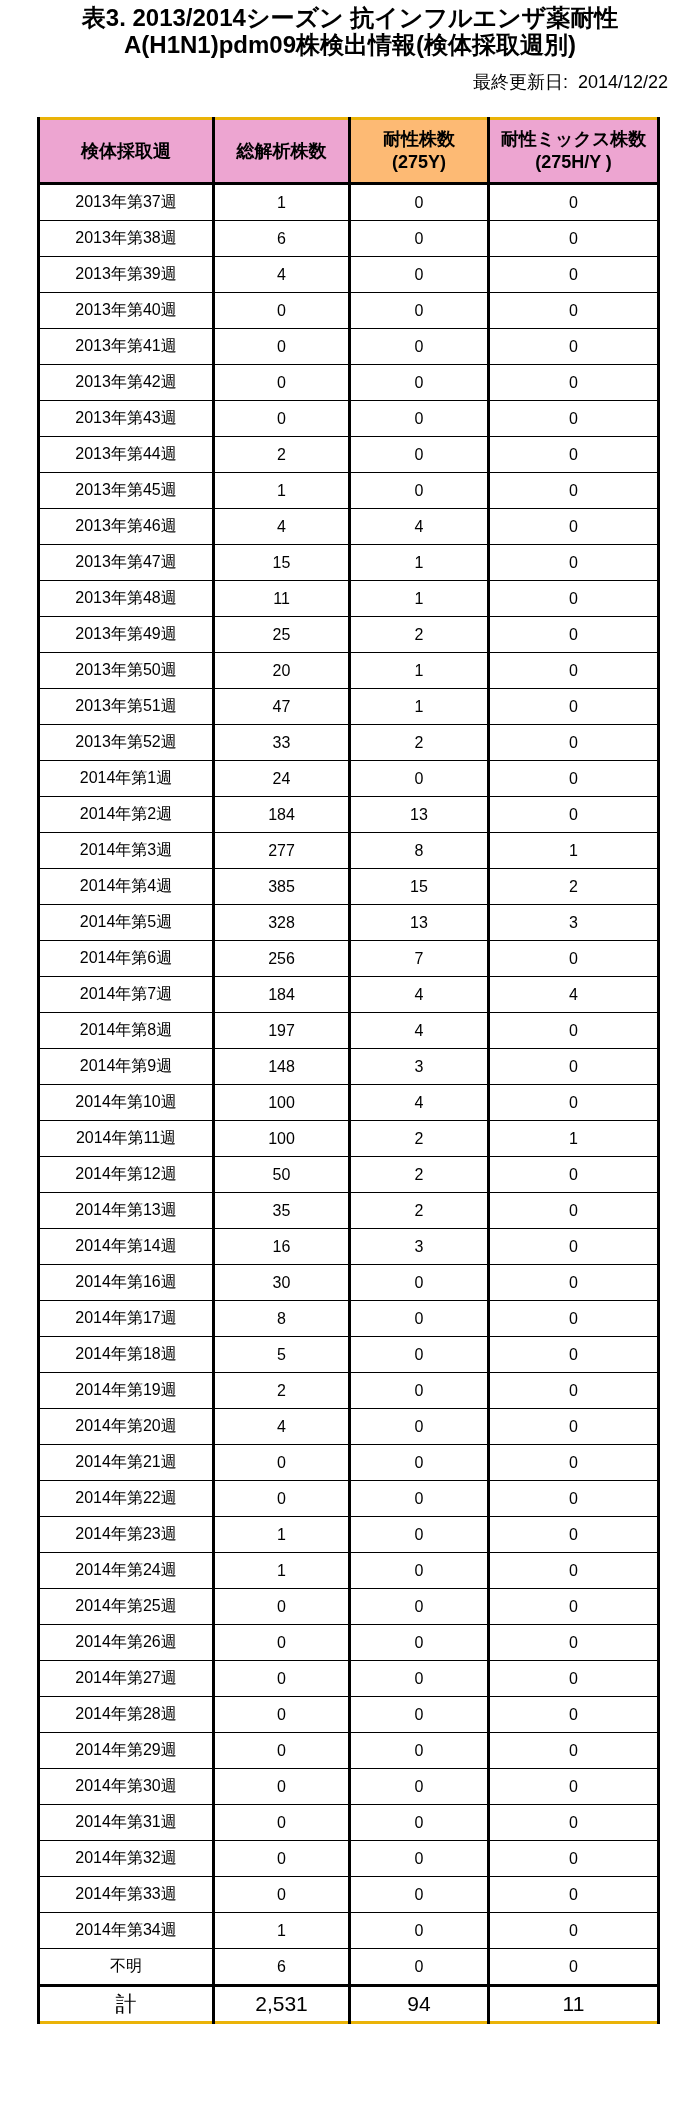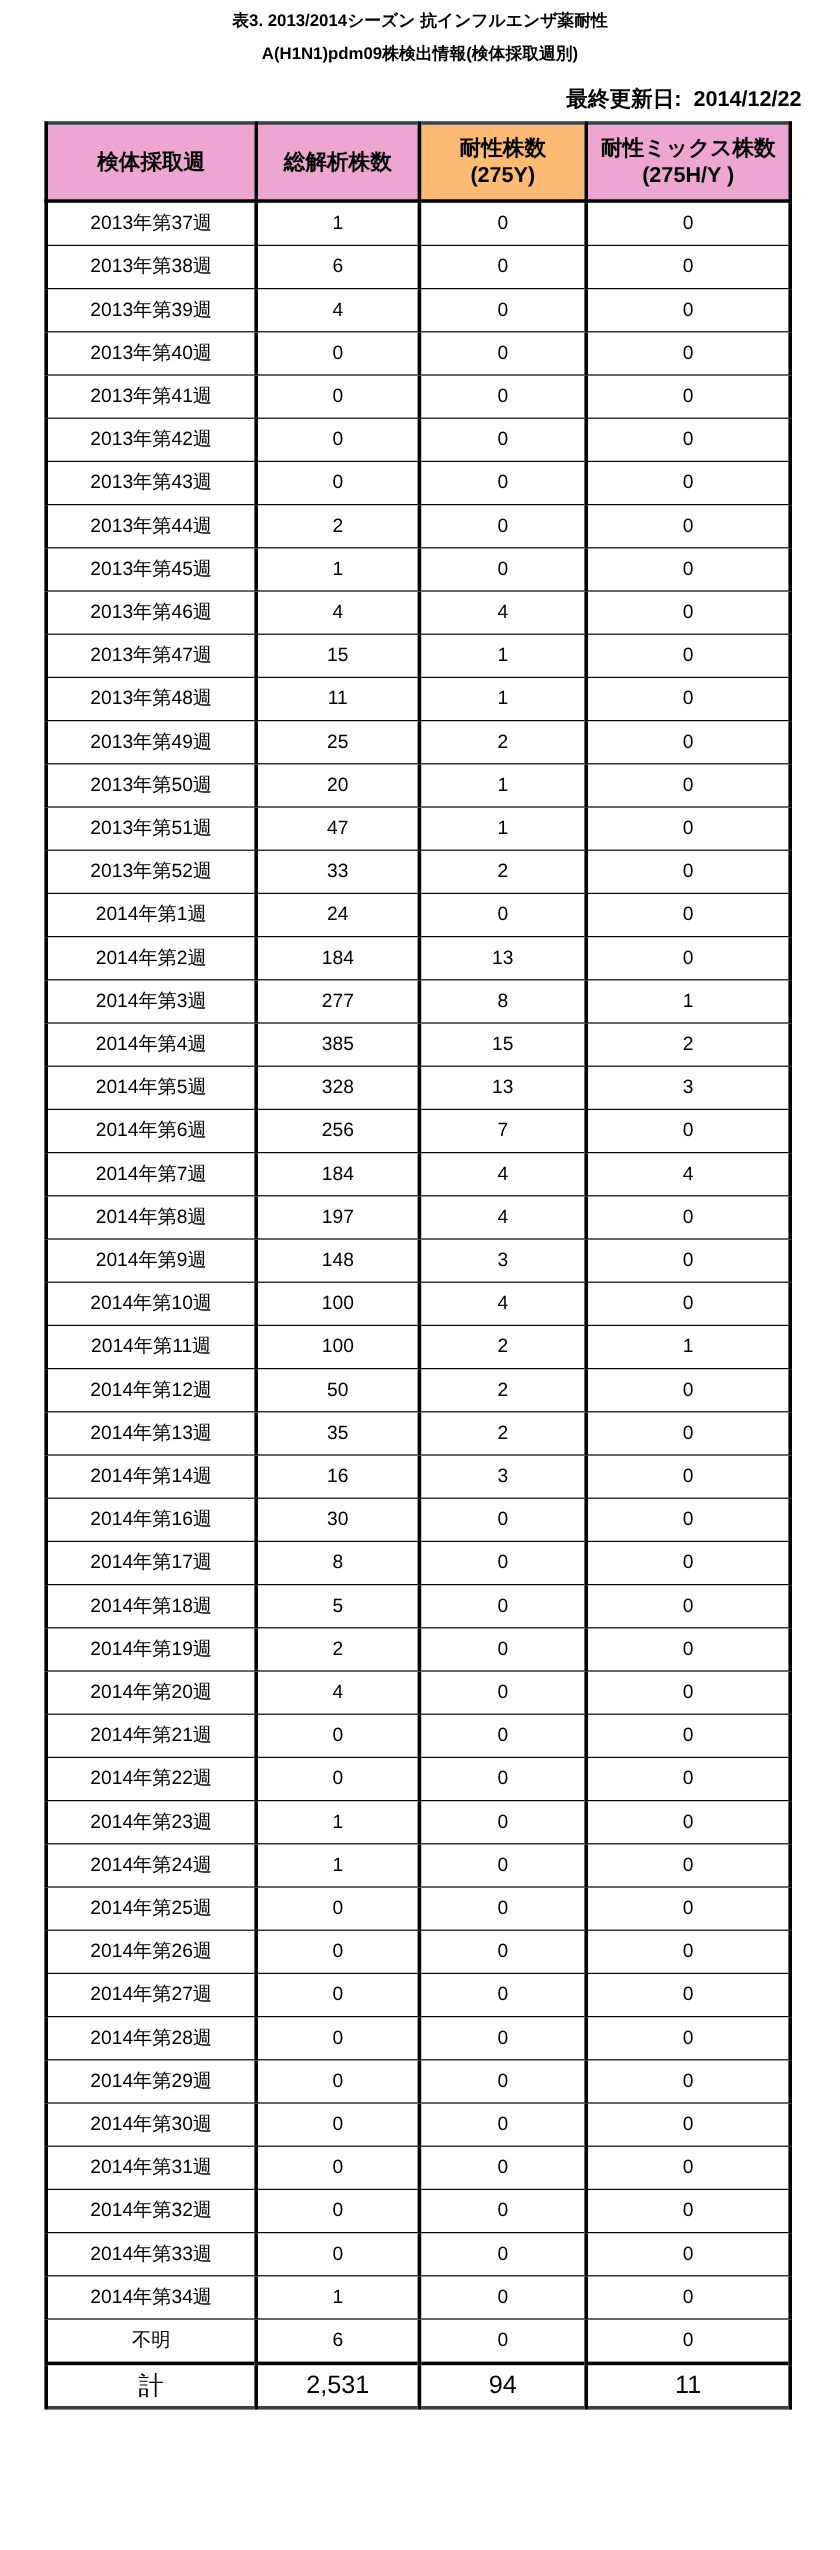--- a/index.html
+++ b/index.html
@@ -10,43 +10,43 @@
   body {
     width: 700px;
     height: 2125px;
     font-family: "Liberation Sans", "DejaVu Sans", sans-serif;
     color: #000000;
     position: relative;
   }
   .page-title {
     margin-top: 4px;
     text-align: center;
-    font-size: 14px;
+    font-size: 24px;
     font-weight: bold;
     line-height: 27px;
   }
   .last-updated {
     margin-top: 13px;
     padding-right: 32px;
     text-align: right;
     font-size: 18px;
-    font-weight: bold;
+    font-weight: normal;
     line-height: 22px;
     white-space: nowrap;
   }
   .last-updated .value {
     margin-left: 10px;
   }
   table.data-table {
-    margin-top: 8px;
+    margin-top: 24px;
     margin-left: 37px;
     width: 620px;
     table-layout: fixed;
     border-collapse: collapse;
-    border: 3px solid #404040;
+    border: 3px solid #eab308;
   }
   .data-table th, .data-table td {
     border: 1px solid #000;
     border-left-width: 3px;
     border-right-width: 3px;
     text-align: center;
     vertical-align: middle;
     padding: 0;
     overflow: hidden;
   }

